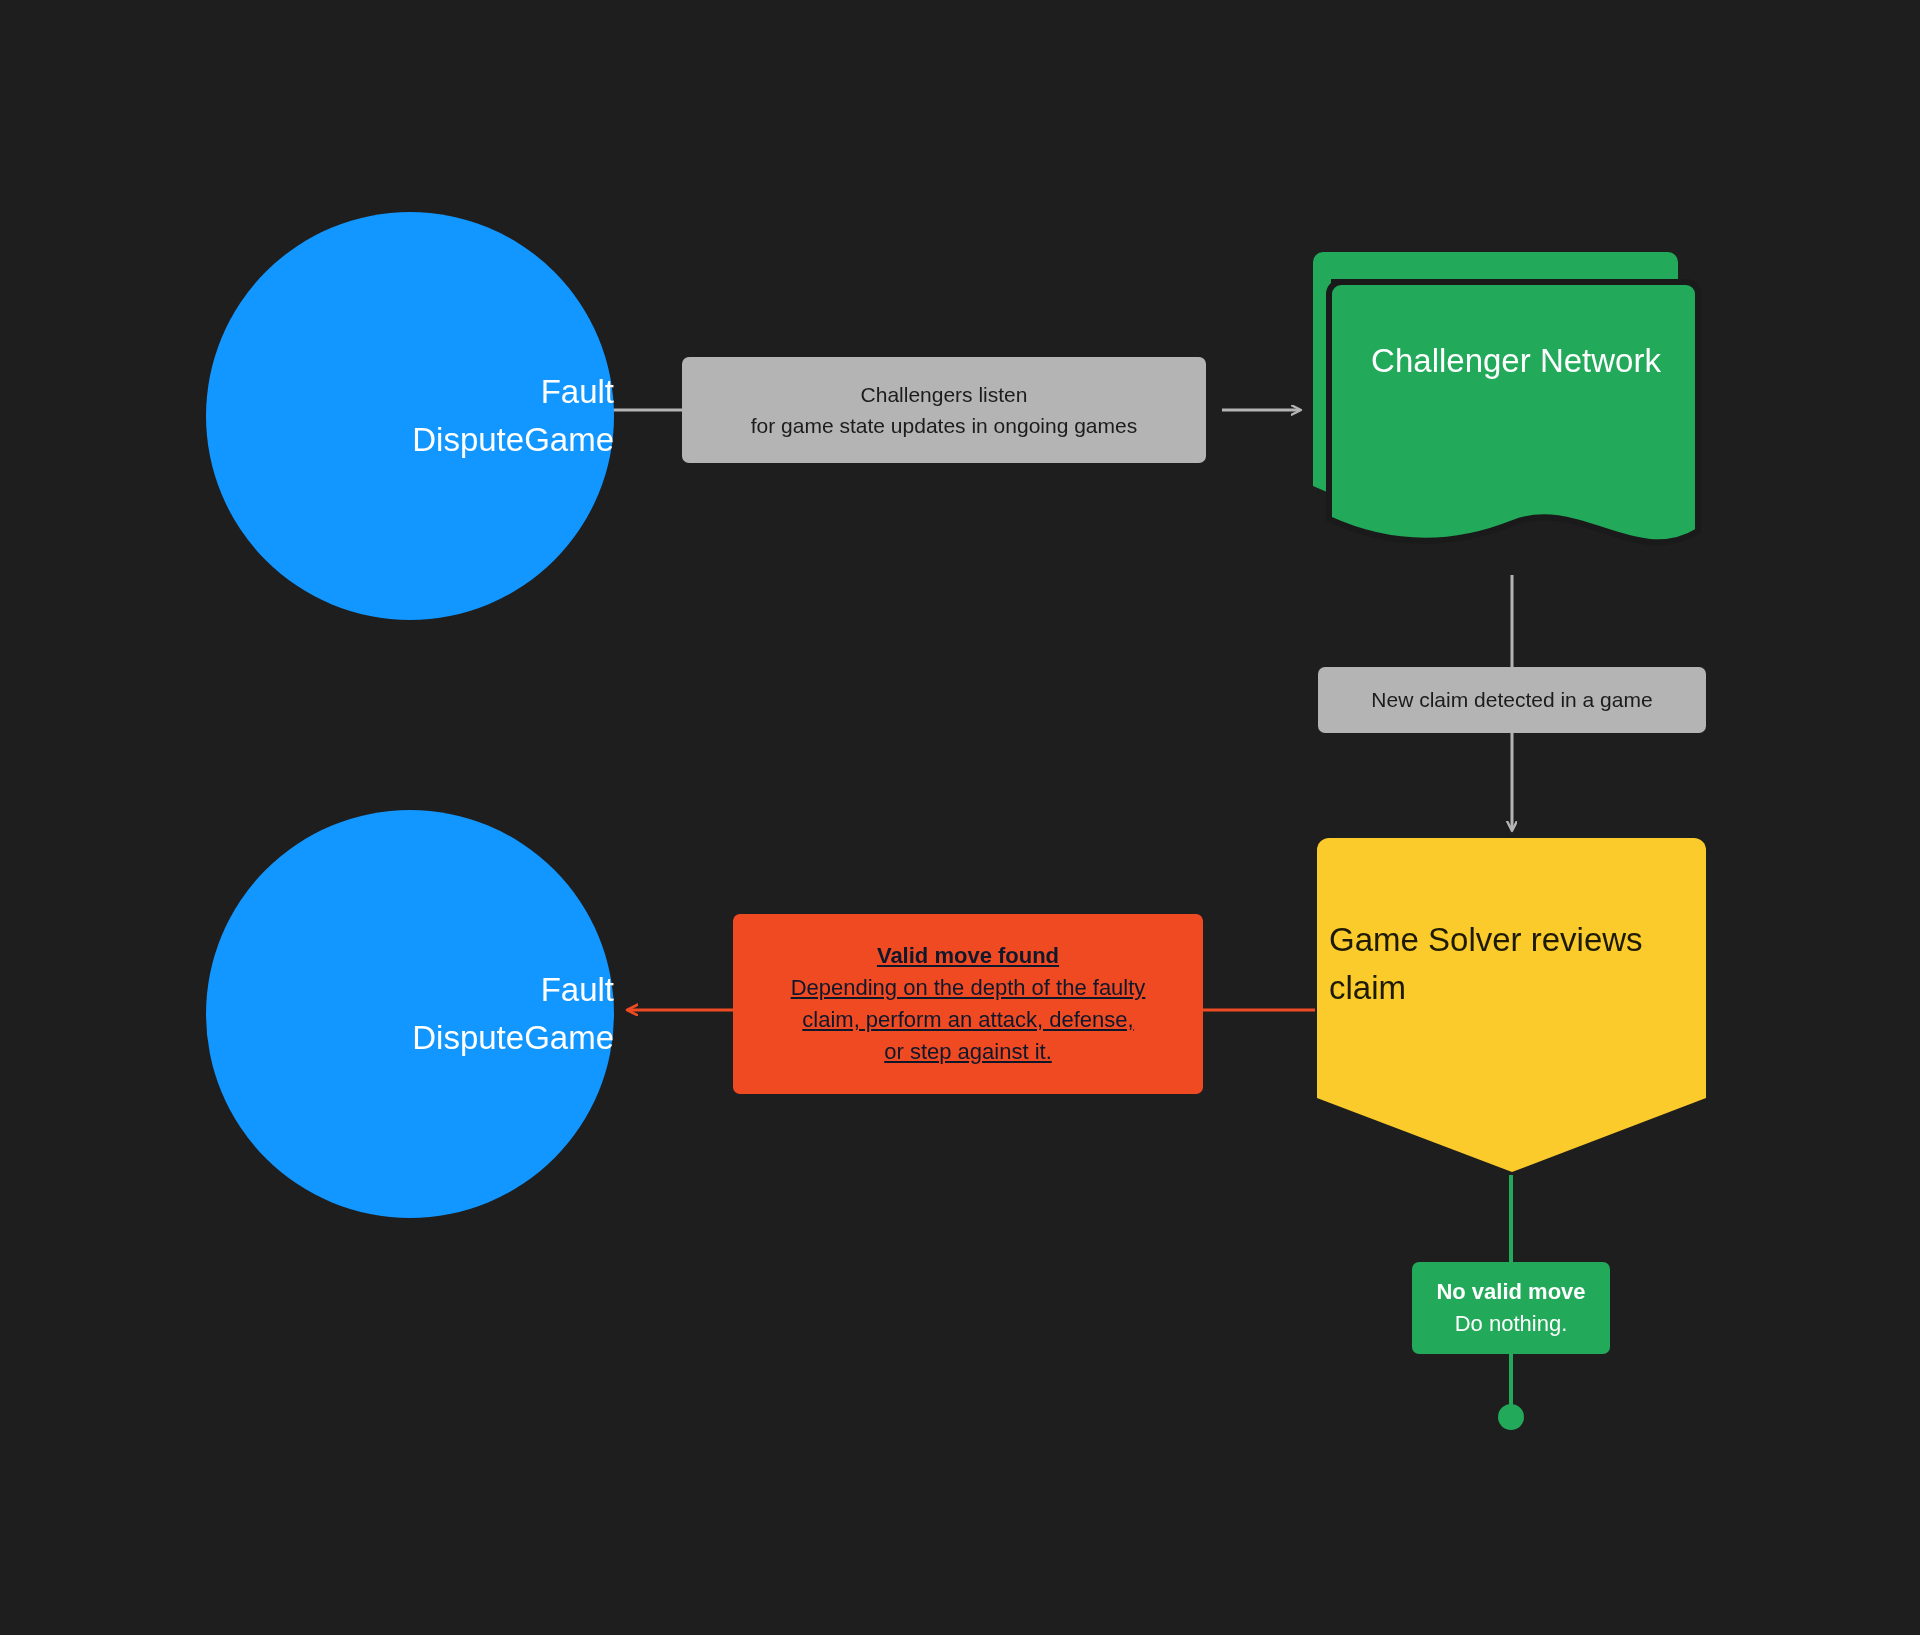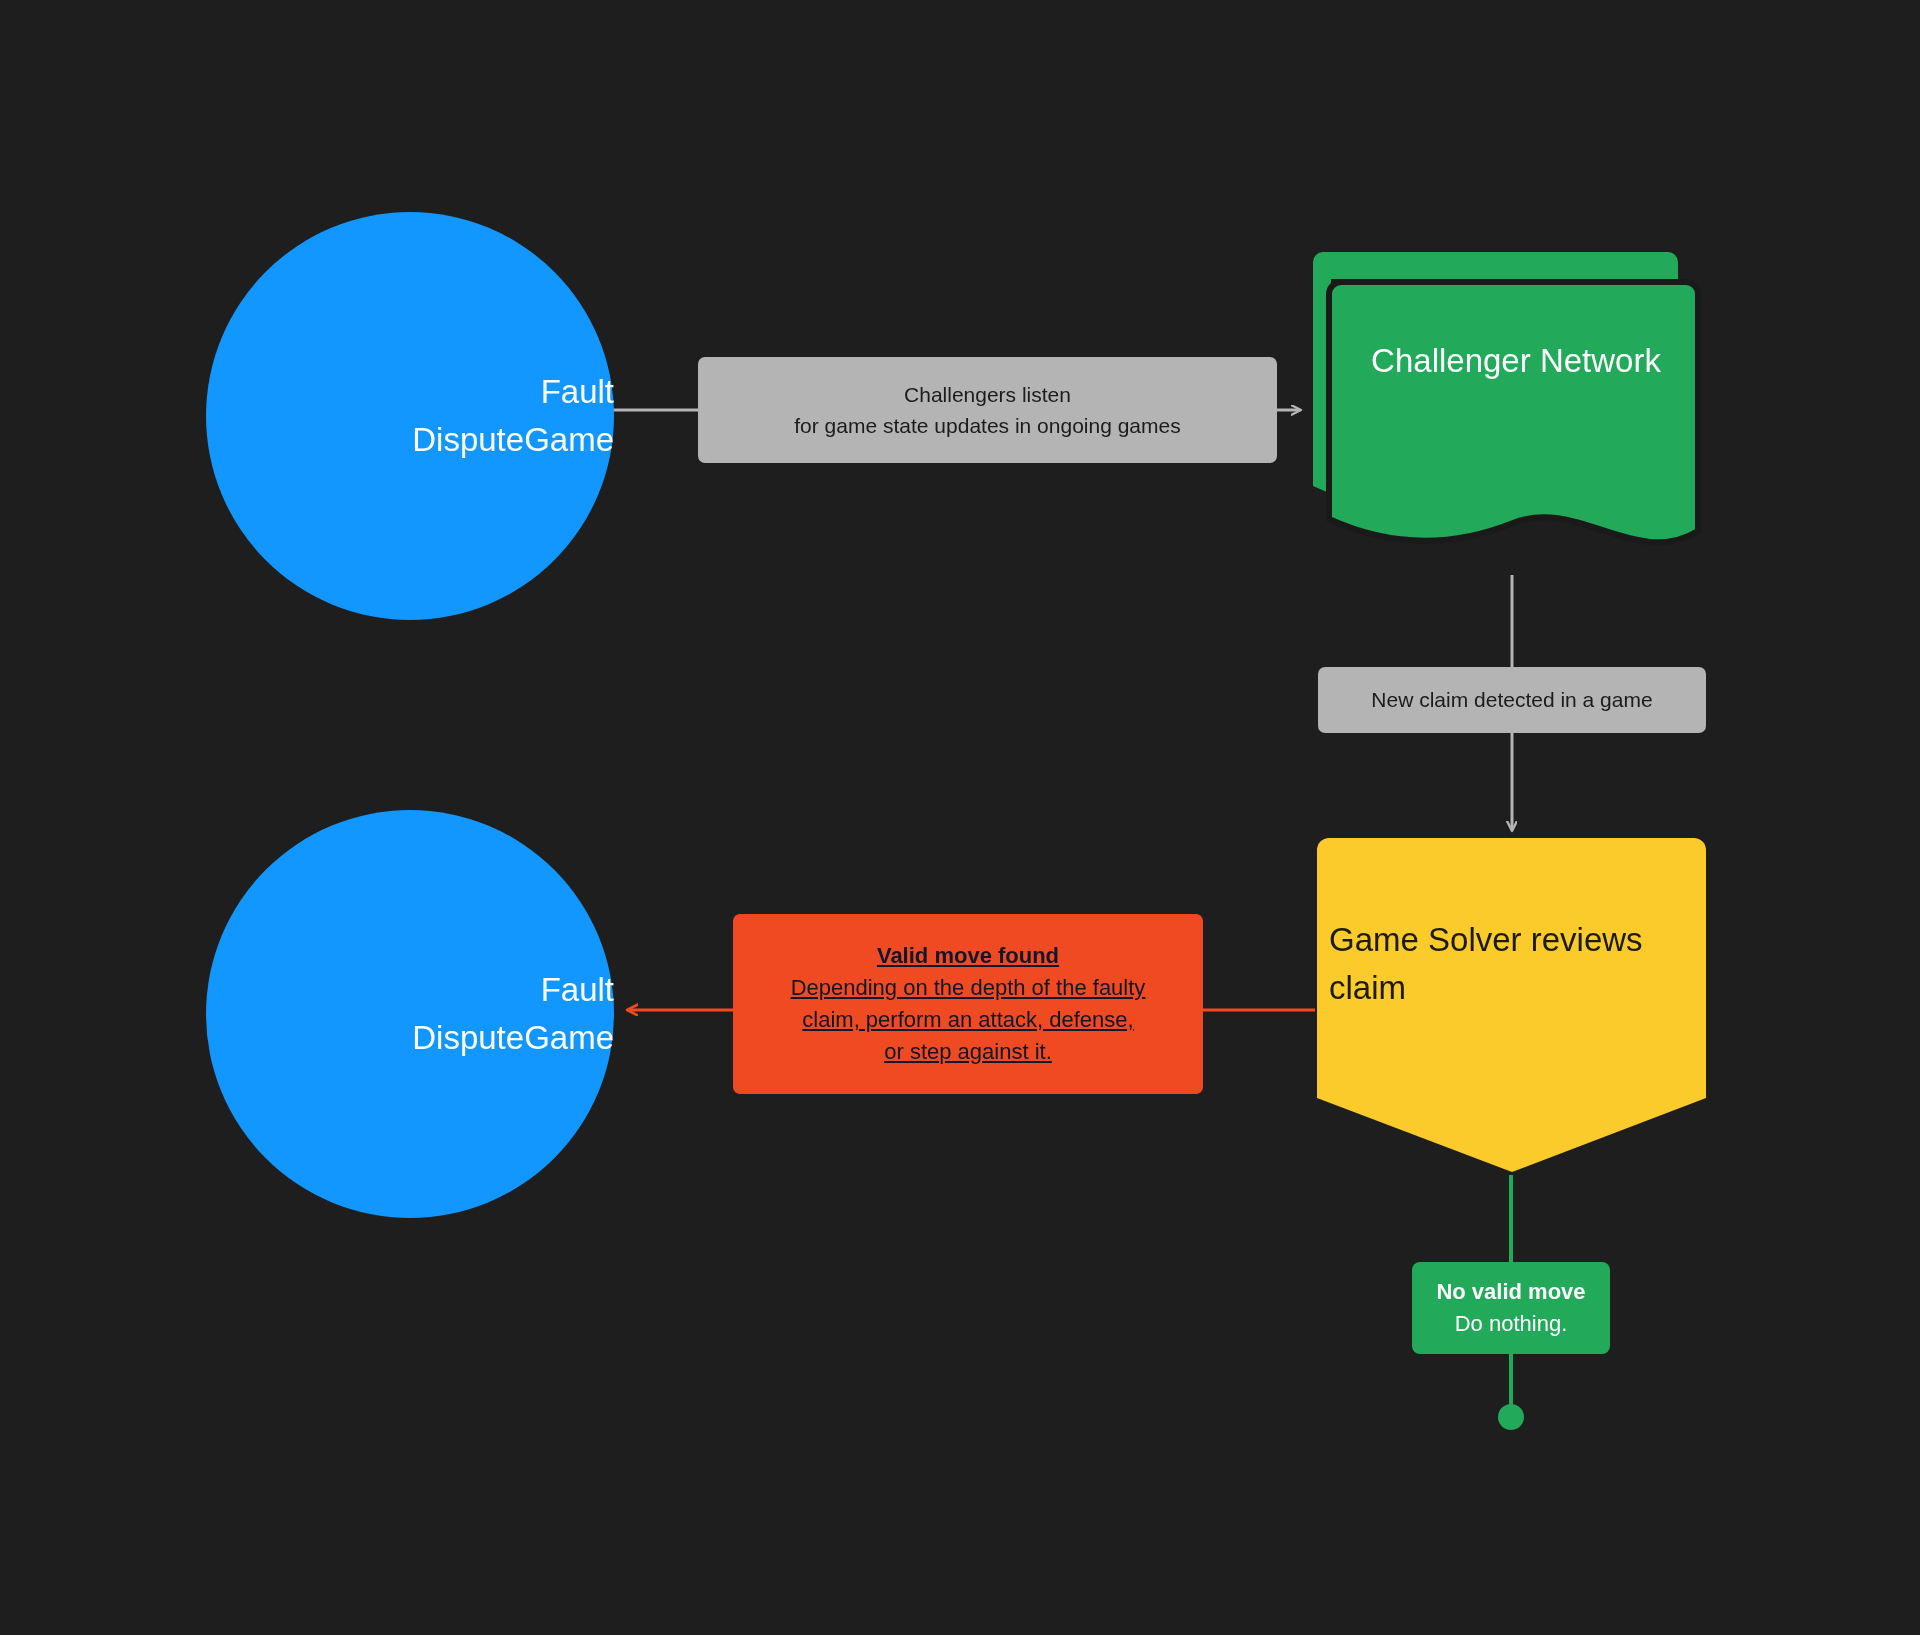--- a/index.html
+++ b/index.html
@@ -161,32 +161,32 @@
     <span>Game Solver</span>
     <span>reviews claim</span>
   </div>
 </div>
 
 <div class="circle-node" style="left:206px; top:810px; width:408px; height:408px;">
   <span>Fault</span>
   <span>DisputeGame</span>
 </div>
 
-<div class="edge-label gray" style="left:698px; top:357px; width:579px; height:106px;">
+<div class="edge-label gray" style="left:682px; top:357px; width:524px; height:106px;">
   <span>Challengers listen</span>
   <span>for game state updates in ongoing games</span>
 </div>
 
 <div class="edge-label gray" style="left:1318px; top:667px; width:388px; height:66px;">
   <span>New claim detected in a game</span>
 </div>
 
 <div class="edge-label red" style="left:733px; top:914px; width:470px; height:180px;">
   <span class="bold">Valid move found</span>
   <span>Depending on the depth of the faulty</span>
   <span>claim, perform an attack, defense,</span>
   <span>or step against it.</span>
 </div>
 
-<div class="edge-label green" style="left:1412px; top:1262px; width:198px; height:92px;border-radius:8px;">
+<div class="edge-label green" style="left:1412px; top:1262px; width:198px; height:92px;">
   <span class="bold">No valid move</span>
   <span>Do nothing.</span>
 </div>
 
 </body></html>

